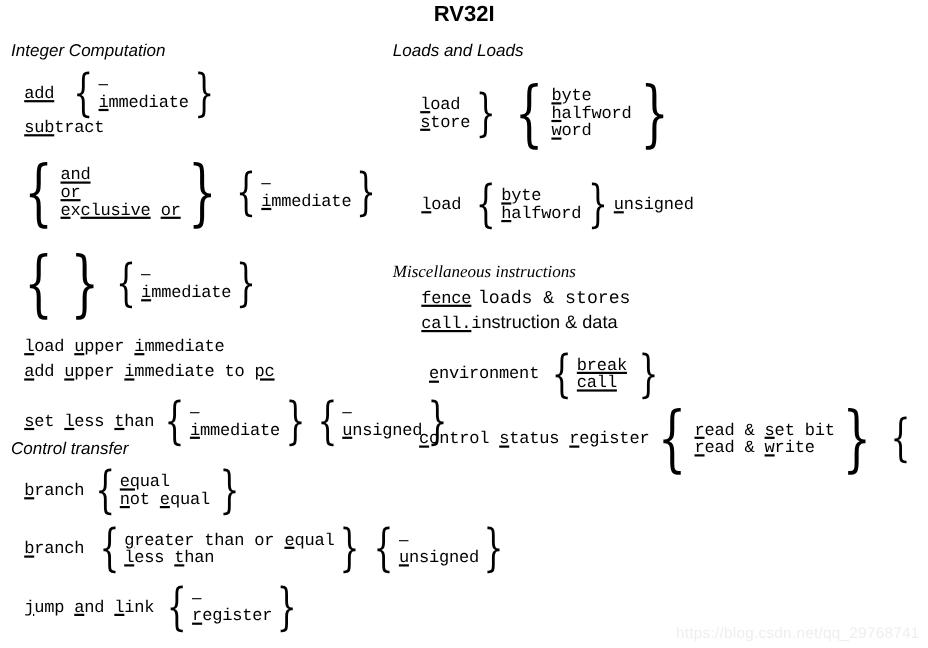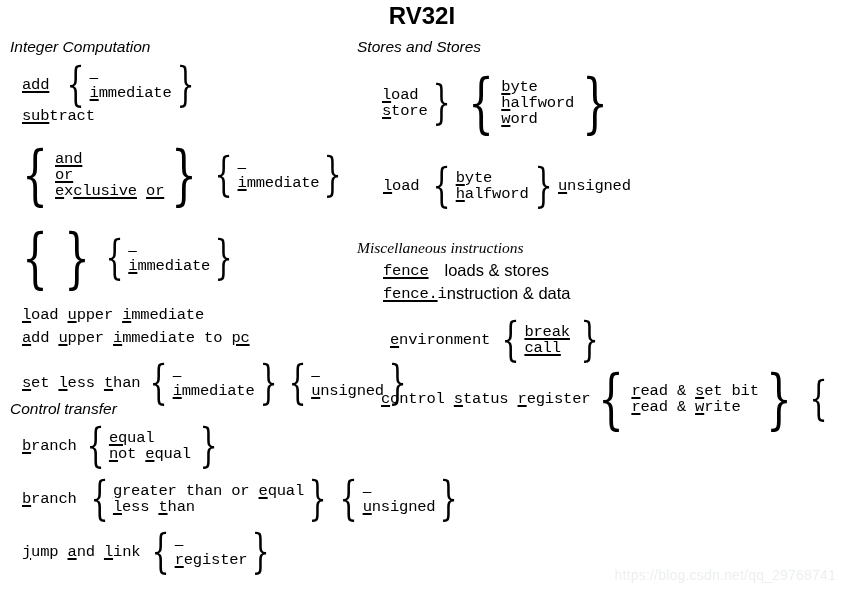--- a/index.html
+++ b/index.html
@@ -20,21 +20,21 @@
 
   
   #title {
     position: absolute;
     top: 2px;
     left: 0;
     width: 100%;
     text-align: center;
     font-family: "Liberation Sans", sans-serif;
     font-weight: bold;
-    font-size: 24px;
+    font-size: 20px;
     letter-spacing: 0px;
   }
 
   
   .sec-head {
     position: absolute;
     font-family: "Liberation Sans", sans-serif;
     font-style: italic;
     font-size: 15.5px;
     white-space: nowrap;
@@ -237,21 +237,21 @@
   <span class="grp" style="margin-left:6px;">
     <span class="brace b2">{</span>
     <span class="items" style="min-width:70px;">
       <div class="mn mono dash">–</div>
       <div class="mn mono"><span class="u">r</span>egister</div>
     </span>
     <span class="brace b2">}</span>
   </span>
 </div>
 
-<div class="sec-head" style="left:357px; top:38px;">Stores and Stores</div>
+<div class="sec-head" style="left:357px; top:38px;">Loads and Loads</div>
 
 <div class="row" style="left:383px; top:76px;">
   <span class="grp">
     <span class="items" style="min-width:46px;">
       <div class="mn mono"><span class="u">l</span>oad</div>
       <div class="mn mono"><span class="u">s</span>tore</div>
     </span>
     <span class="brace b2">}</span>
   </span>
   <span class="grp" style="margin-left:4px;">
@@ -275,25 +275,25 @@
     </span>
     <span class="brace b2">}</span>
   </span>
   <span class="mn mono"><span class="u">u</span>nsigned</span>
 </div>
 
 <div class="sec-head" style="left:357px; top:239px;font-family:Liberation Serif, serif;">Miscellaneous instructions</div>
 
 <div class="row" style="left:383px; top:262px;">
   <span class="mn mono u">fence</span>
-  <span class="mn" style="margin-left:16px;">loads &amp; stores</span>
+  <span class="mn" style="margin-left:6px;font-family:Liberation Mono, monospace;">loads &amp; stores</span>
 </div>
 
 <div class="row" style="left:383px; top:285px;">
-  <span class="mn mono"><span class="u">fence.</span>i</span>
+  <span class="mn mono"><span class="u">call.</span>i</span>
     <span class="mn">nstruction &amp; data</span>
 </div>
 
 <div class="row" style="left:390px; top:321px;">
   <span class="mn mono"><span class="u">e</span>nvironment</span>
   <span class="grp" style="margin-left:6px;">
     <span class="brace b2">{</span>
     <span class="items" style="min-width:52px;">
       <div class="mn mono u">break</div>
       <div class="mn mono u">call</div>

